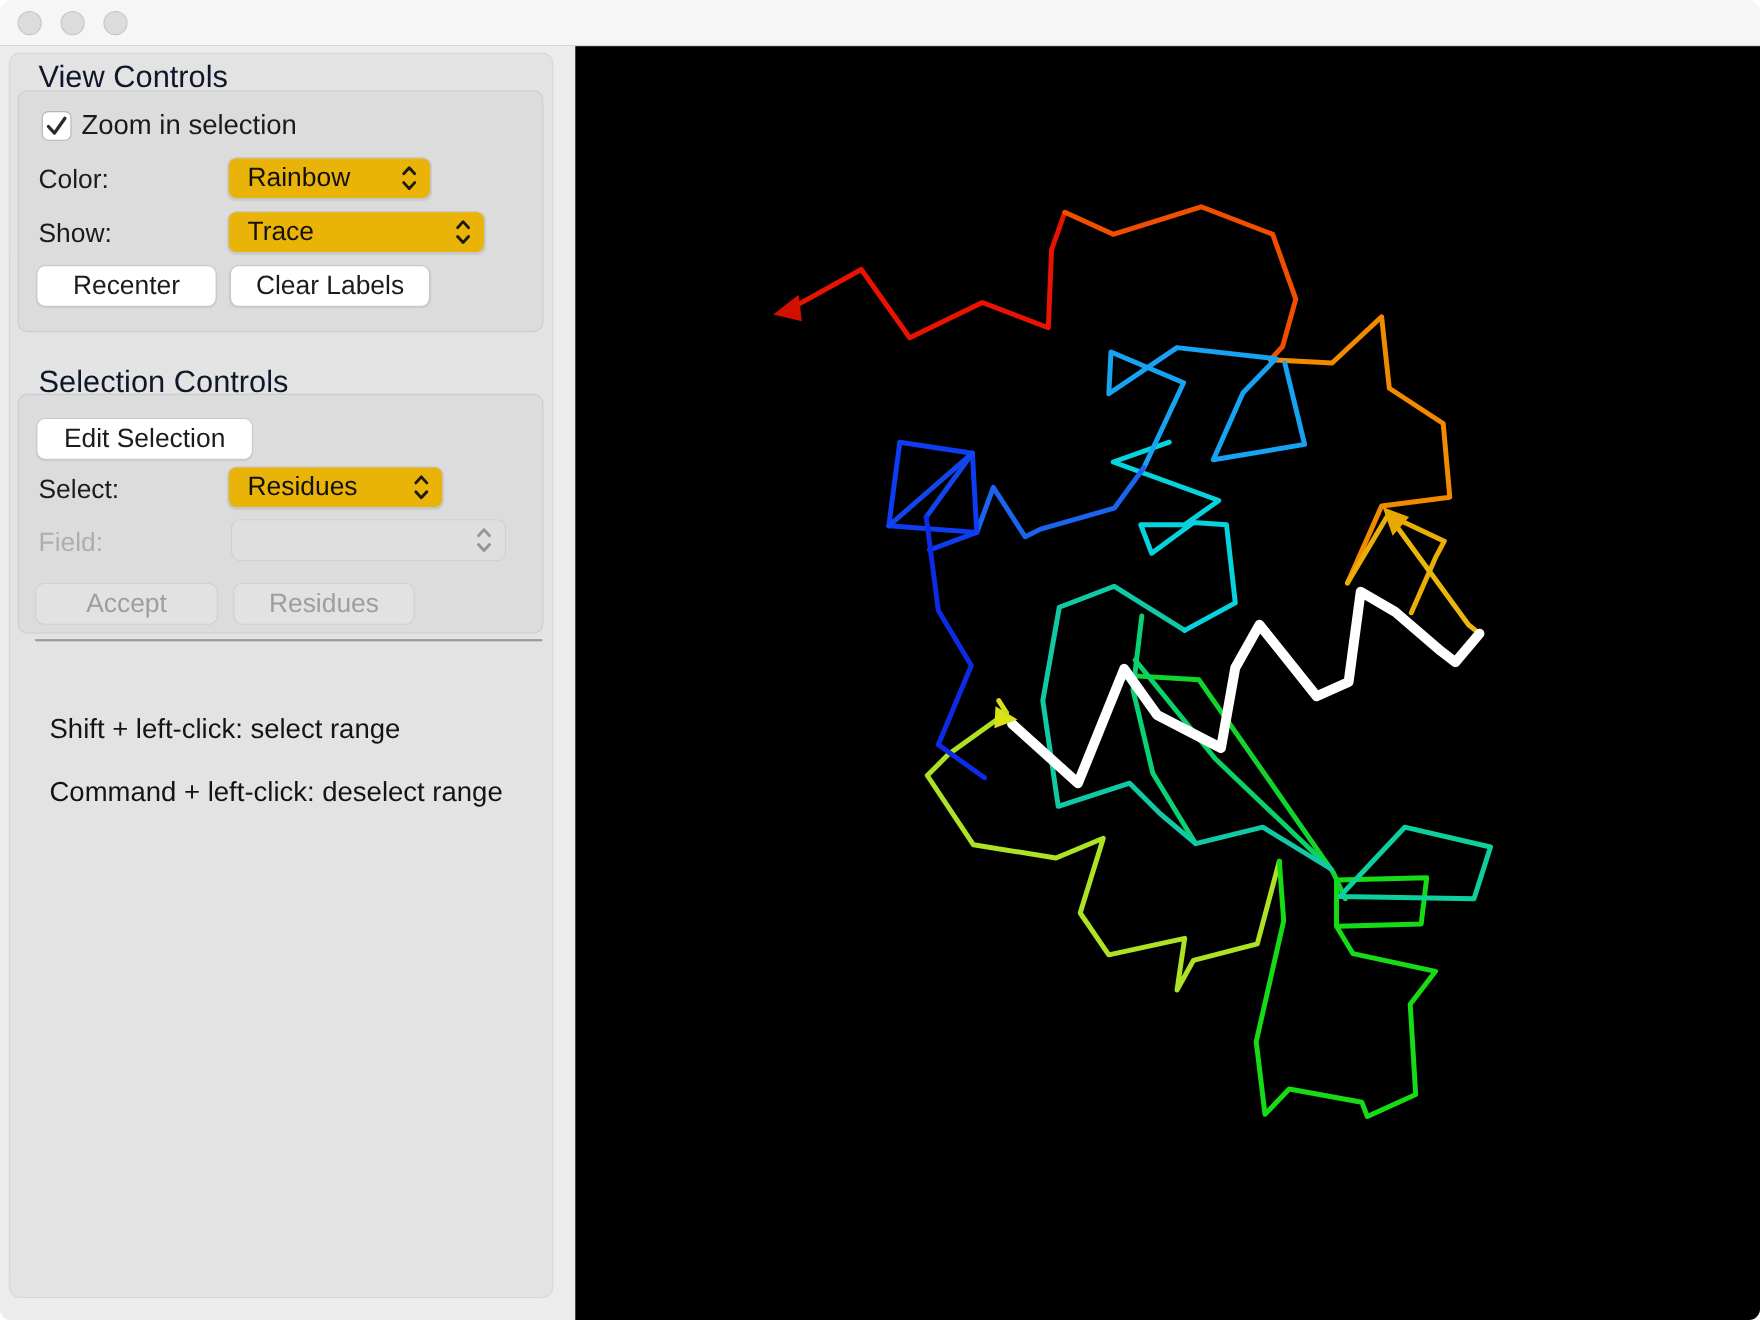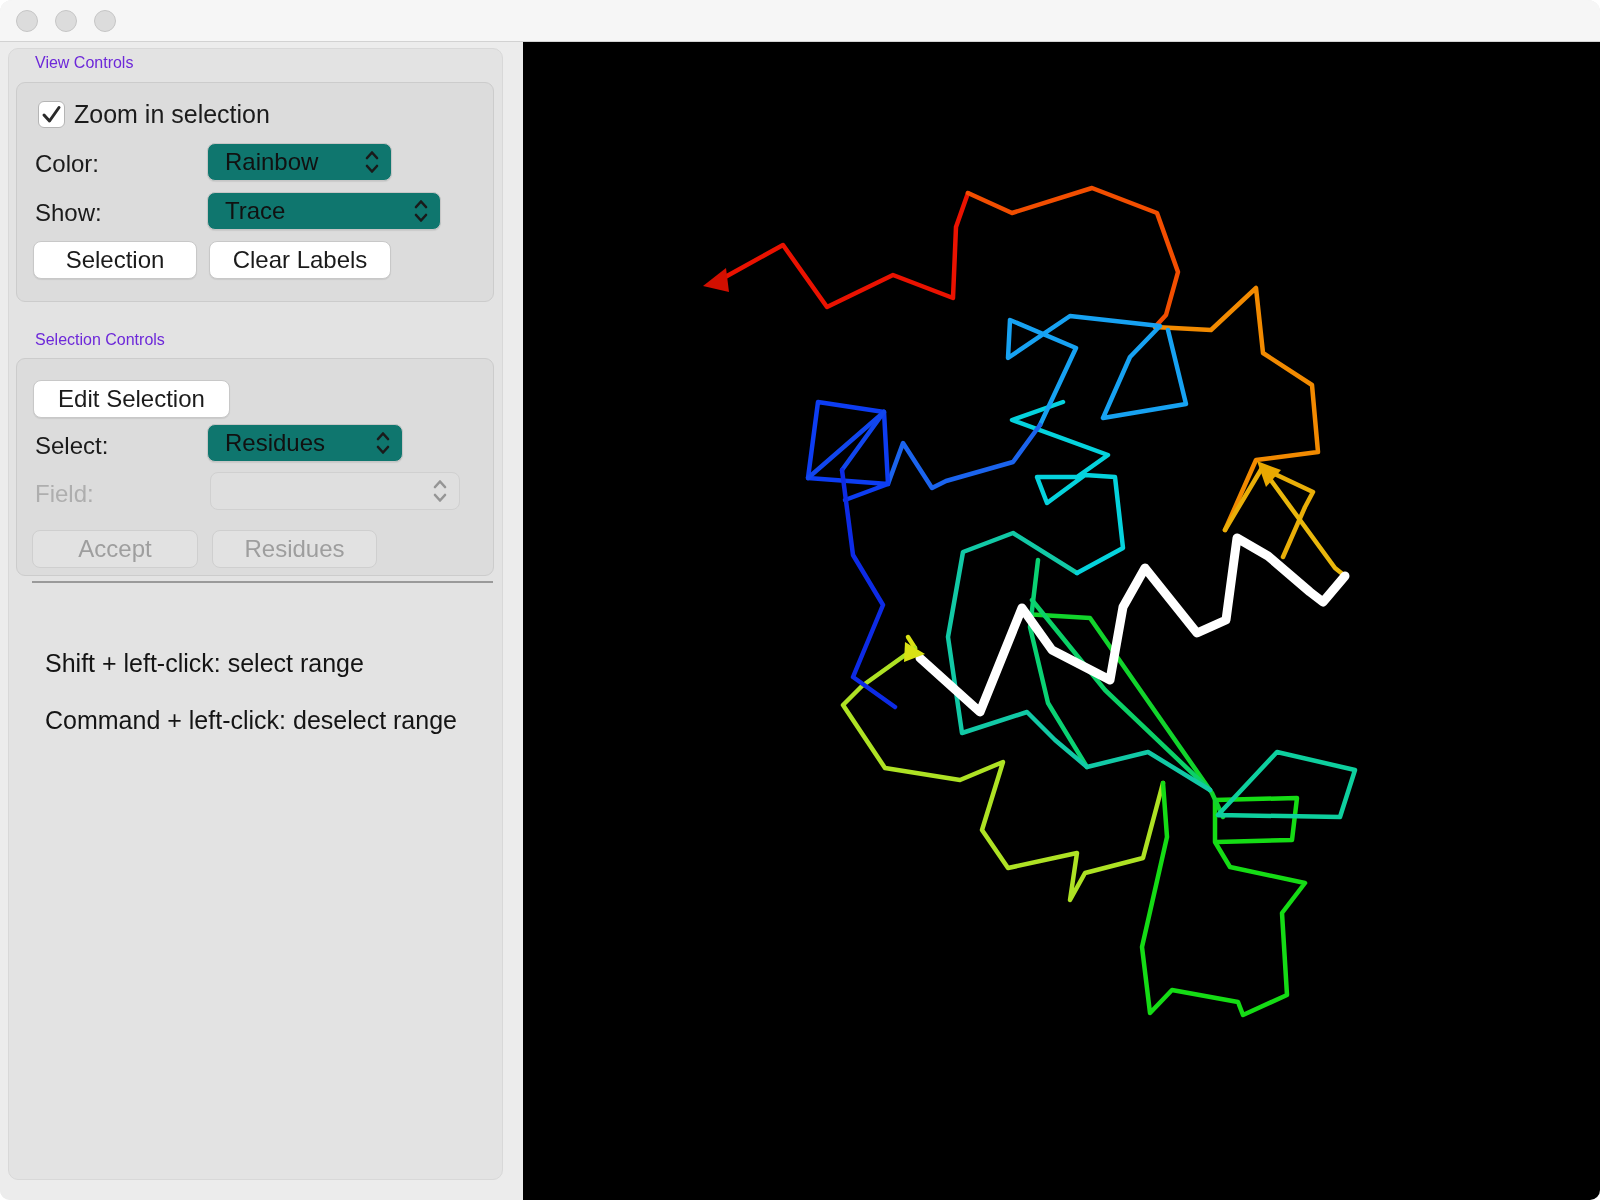--- a/index.html
+++ b/index.html
@@ -20,21 +20,21 @@
     width:22px;height:22px;border-radius:50%;
     background:#dcdcdc;border:1px solid #c5c5c5;display:inline-block;
   }
   
   .sidebar{position:absolute;left:0;top:42px;width:523px;height:1158px;background:#ececec;}
   .pane{
     position:absolute;left:8px;top:6px;width:495px;height:1132px;
     background:#e3e3e3;border:1px solid #d8d8d8;border-radius:10px;
   }
   .section-title{
-    position:absolute;font-size:16px;color:#6d28d9;white-space:nowrap;
+    position:absolute;font-size:28px;color:#0f172a;white-space:nowrap;
   }
   .groupbox{
     position:absolute;left:16px;width:478px;
     background:#dcdcdc;border:1px solid #cccccc;border-radius:9px;
   }
   .box1{top:40px;height:220px;}
   .box2{top:316px;height:218px;}
   .label{
     position:absolute;font-size:24px;color:#1b1b1b;white-space:nowrap;
   }
@@ -44,21 +44,21 @@
     background:#ffffff;border:1px solid #b5b5b5;border-radius:6px;
   }
   .btn{
     position:absolute;height:38px;background:#ffffff;border:1px solid #c8c8c8;
     border-radius:8px;font-size:24px;color:#1b1b1b;
     display:flex;align-items:center;justify-content:center;
     box-shadow:0 1px 1px rgba(0,0,0,0.08);white-space:nowrap;
   }
   .btn.disabled{background:#e2e2e2;border-color:#cfcfcf;color:#9e9e9e;box-shadow:none;}
   .popup{
-    position:absolute;height:38px;background:#0f766e;border:1px solid #c6c6c6;
+    position:absolute;height:38px;background:#eab308;border:1px solid #c6c6c6;
     border-radius:8px;font-size:24px;color:#111111;
     display:flex;align-items:center;
     padding:0 10px 0 17px;box-shadow:0 1px 1px rgba(0,0,0,0.08);
   }
   .popup .val{flex:1;white-space:nowrap;overflow:hidden;}
   .popup.disabled{background:#dfdfdf;border-color:#d0d0d0;color:#a0a0a0;box-shadow:none;}
   .chev{flex:0 0 auto;}
   .divider{position:absolute;left:32px;top:539px;width:461px;height:2px;background:#9a9a9a;}
   .help{
     position:absolute;left:45px;font-size:25px;color:#141414;white-space:nowrap;
@@ -108,21 +108,21 @@
 
     <div class="label" style="left:35px;top:157px;">Show:</div>
     <div class="popup" style="left:207px;top:150px;width:234px;">
       <span class="val">Trace</span>
       <svg class="chev" width="18" height="30" viewBox="0 0 18 30">
         <path d="M4 11 L9 5.5 L14 11" fill="none" stroke="#1a1a1a" stroke-width="2.6" stroke-linecap="round" stroke-linejoin="round"></path>
         <path d="M4 19 L9 24.5 L14 19" fill="none" stroke="#1a1a1a" stroke-width="2.6" stroke-linecap="round" stroke-linejoin="round"></path>
       </svg>
     </div>
 
-    <div class="btn" style="left:33px;top:199px;width:164px;">Selection</div>
+    <div class="btn" style="left:33px;top:199px;width:164px;">Recenter</div>
     <div class="btn" style="left:209px;top:199px;width:182px;">Clear Labels</div>
 
     <div class="section-title" style="left:35px;top:289px;">Selection Controls</div>
 
     <div class="groupbox box2"></div>
 
     <div class="btn" style="left:33px;top:338px;width:197px;">Edit Selection</div>
 
     <div class="label" style="left:35px;top:390px;">Select:</div>
     <div class="popup" style="left:207px;top:382px;width:196px;">

